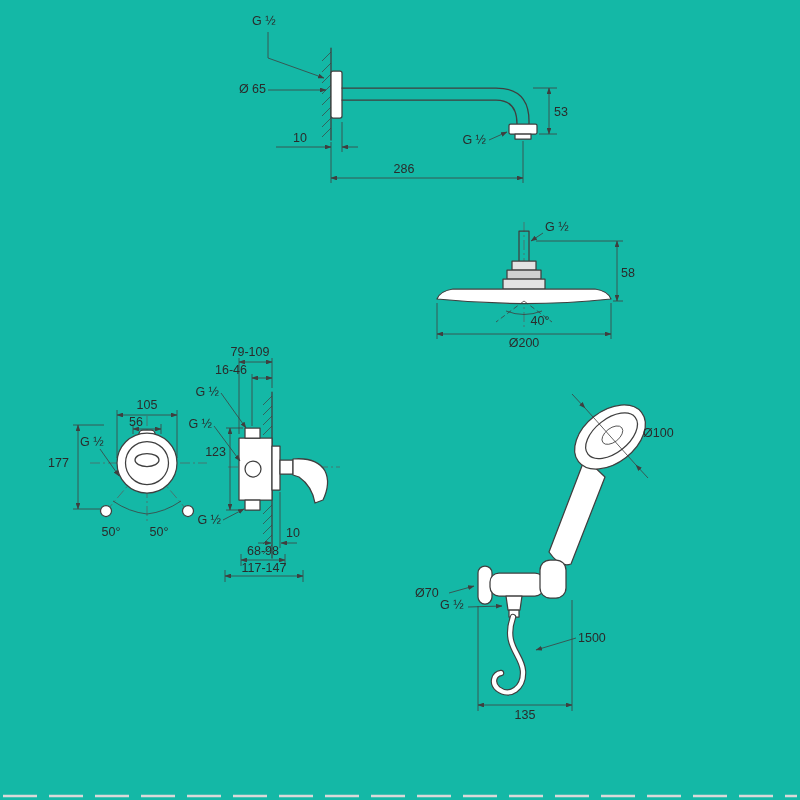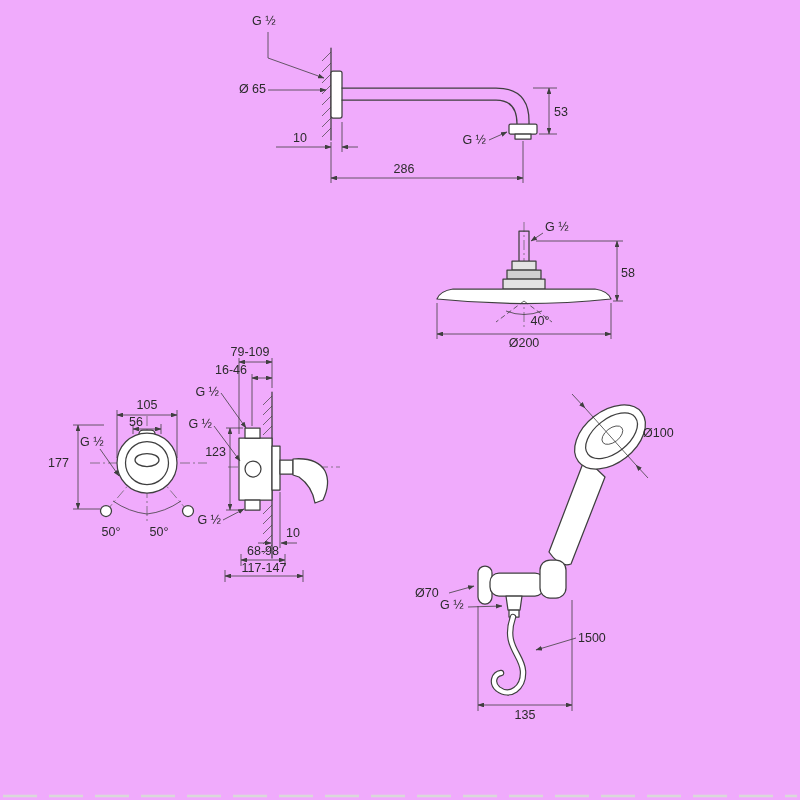--- a/index.html
+++ b/index.html
@@ -1,17 +1,17 @@
 <!DOCTYPE html>
 <html style="--line: #3f3f3f;"><head>
 <meta charset="utf-8">
 <style>
   :root{ --line:#3f3f3f; }
   html,body{ margin:0; padding:0; background:#ffffff; }
-  .canvas{ position:relative; width:800px; height:800px; background:#f0abfc; overflow:hidden; }
+  .canvas{ position:relative; width:800px; height:800px; background:#14b8a6; overflow:hidden; }
   svg text{ font-family:"Liberation Sans", sans-serif; font-size:12.5px; fill:#2b2b2b; }
   .te{ text-anchor:end; }
   .tm{ text-anchor:middle; }
   .ln{ stroke:var(--line); stroke-width:1.25; fill:none; stroke-linejoin:round; stroke-linecap:round; }
   .dim{ stroke:var(--line); stroke-width:0.8; fill:none; }
   .thin{ stroke:var(--line); stroke-width:0.8; fill:none; }
   .hatch{ stroke:var(--line); stroke-width:0.7; fill:none; }
   .cl{ stroke:#5a5a5a; stroke-width:0.7; fill:none; stroke-dasharray:10 3 2 3; }
   .f{ fill:#ffffff; }
   .g1{ fill:#e3e3e3; }

